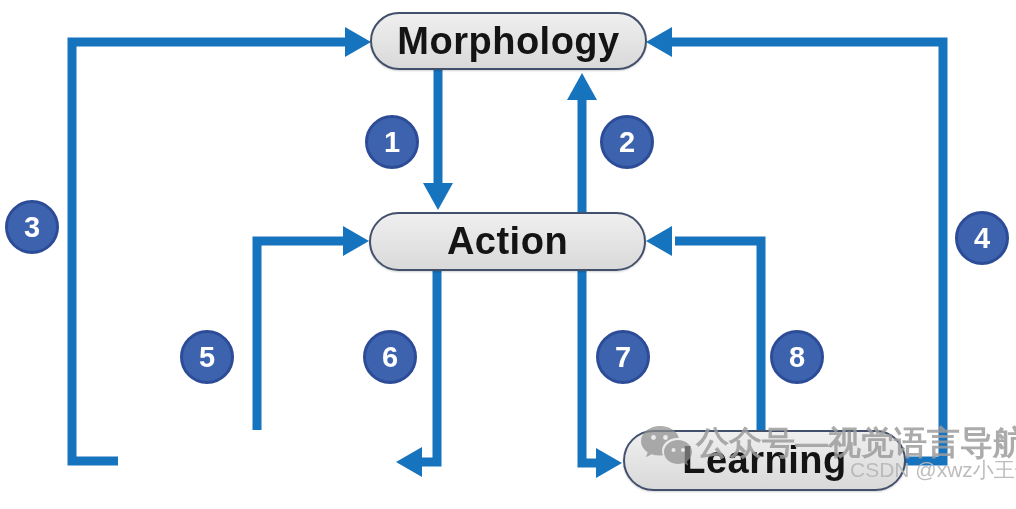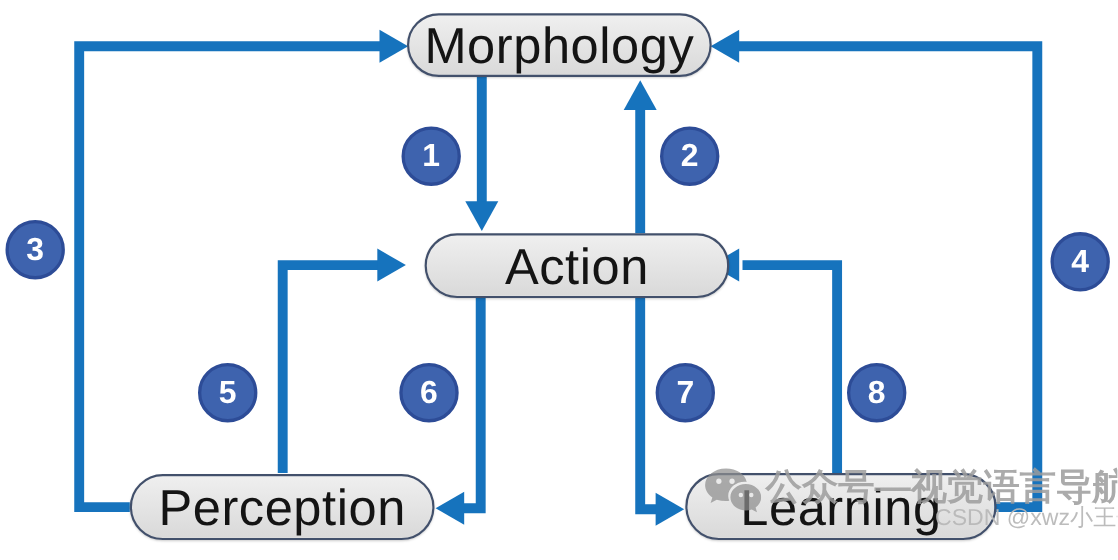--- a/index.html
+++ b/index.html
@@ -26,28 +26,28 @@
     z-index: 2;
     display: flex;
     align-items: center;
     justify-content: center;
     background: linear-gradient(180deg, #efefef 0%, #e3e3e3 55%, #d9d9d9 100%);
     border: 2px solid #42506b;
     border-radius: 32px;
     box-shadow: 0 1px 2px rgba(0,0,0,0.18);
   }
   .node .node-label {
-    font-weight: normal;
-    font-size: 46px;
+    font-weight: bold;
+    font-size: 38px;
     color: #141414;
     letter-spacing: 0.5px;
   }
 
   .node-morphology { left: 370px; top: 12px;  width: 277px; height: 58px; }
-  .node-action     { left: 386px; top: 212px; width: 277px; height: 59px; }
+  .node-action     { left: 369px; top: 212px; width: 277px; height: 59px; }
   .node-perception { left: 118px; top: 431px; width: 277px; height: 60px; }
   .node-learning   { left: 623px; top: 430px; width: 283px; height: 61px; }
 
   .badge {
     position: absolute;
     z-index: 3;
     width: 54px; height: 54px;
     border-radius: 50%;
     background: #3e63ae;
     border: 3px solid #2d4c97;
@@ -133,23 +133,20 @@
       <polygon points="646,241 672,226 672,256"></polygon>
     </g>
   </svg>
 
   <div class="node node-morphology">
     <span class="node-label">Morphology</span>
   </div>
   <div class="node node-action">
     <span class="node-label">Action</span>
   </div>
-  <div class="node node-perception">
-    <span class="node-label">Perception</span>
-  </div>
   <div class="node node-learning">
     <span class="node-label">Learning</span>
   </div>
 
   <div class="badge badge-1">1</div>
   <div class="badge badge-2">2</div>
   <div class="badge badge-3">3</div>
   <div class="badge badge-4">4</div>
   <div class="badge badge-5">5</div>
   <div class="badge badge-6">6</div>

